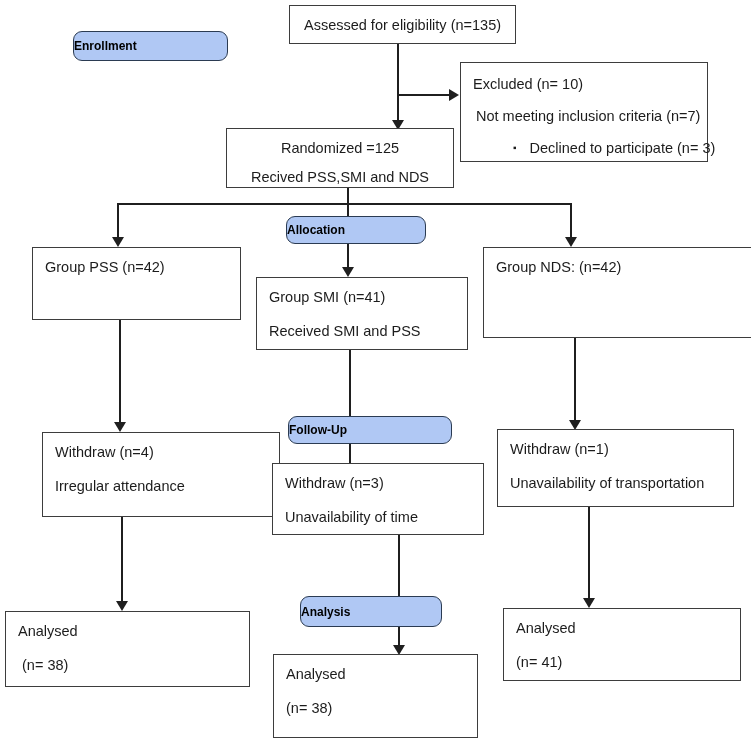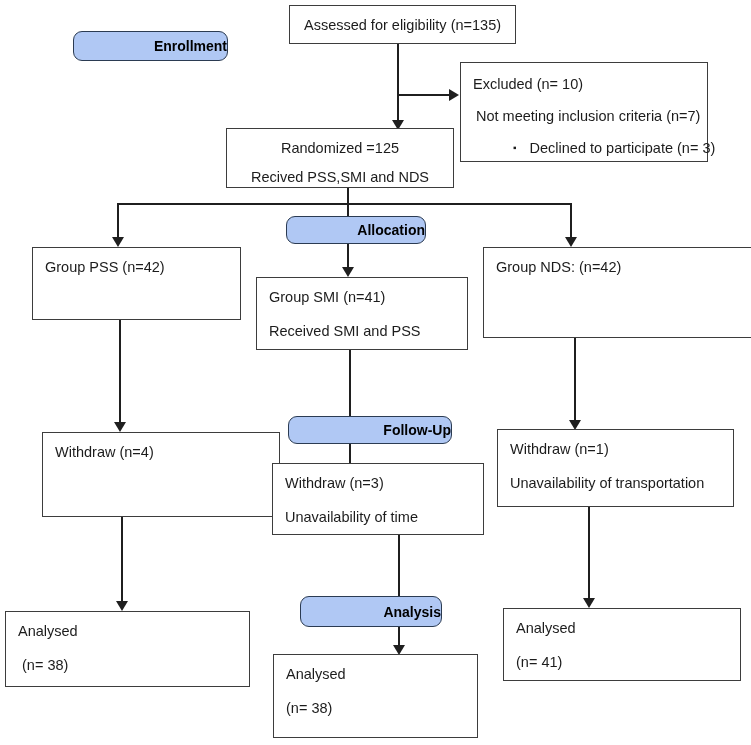--- a/index.html
+++ b/index.html
@@ -39,25 +39,25 @@
     text-align: center;
     gap: 13px;
   }
   .stage {
     position: absolute;
     box-sizing: border-box;
     background: #b0c8f4;
     border: 1.6px solid #2b3b52;
     border-radius: 9px;
     color: #000000;
-    font-size: 14px;
+    font-size: 12px;
     font-weight: bold;
     display: flex;
     align-items: center;
-    justify-content: flex-end;
+    justify-content: flex-start;
     z-index: 3;
   }
   
   #assessed   { left:289px; top:5px;   width:227px; height:39px; }
   #excluded   { left:460px; top:62px;  width:248px; height:100px; padding-top:13px; gap:16px; }
   #excluded .indent1 { margin-left: 3px; }
   #excluded .indent2 { margin-left: 40px; display:flex; align-items:center; gap:13px; }
   #excluded .bullet  { font-size: 10px; line-height: 1; }
   #randomized { left:226px; top:128px; width:228px; height:60px; padding-top:8px; }
   #group-pss  { left:32px;  top:247px; width:209px; height:73px; }
@@ -150,20 +150,21 @@
   <div class="box leftalign" id="group-nds">
     <div class="line">Group NDS: (n=42)</div>
   </div>
 
   <div class="stage" id="stage-followup">
     <span>Follow-Up</span>
   </div>
 
   <div class="box leftalign" id="withdraw-pss">
     <div class="line">Withdraw (n=4)</div>
+    <div class="line">Irregular attendance</div>
   </div>
 
   <div class="box leftalign" id="withdraw-smi">
     <div class="line">Withdraw (n=3)</div>
     <div class="line">Unavailability of time</div>
   </div>
 
   <div class="box leftalign" id="withdraw-nds">
     <div class="line">Withdraw (n=1)</div>
     <div class="line">Unavailability of transportation</div>

